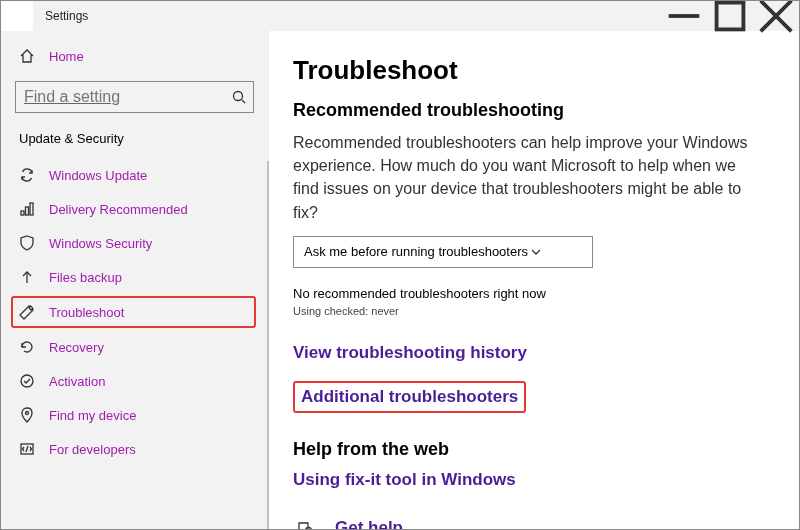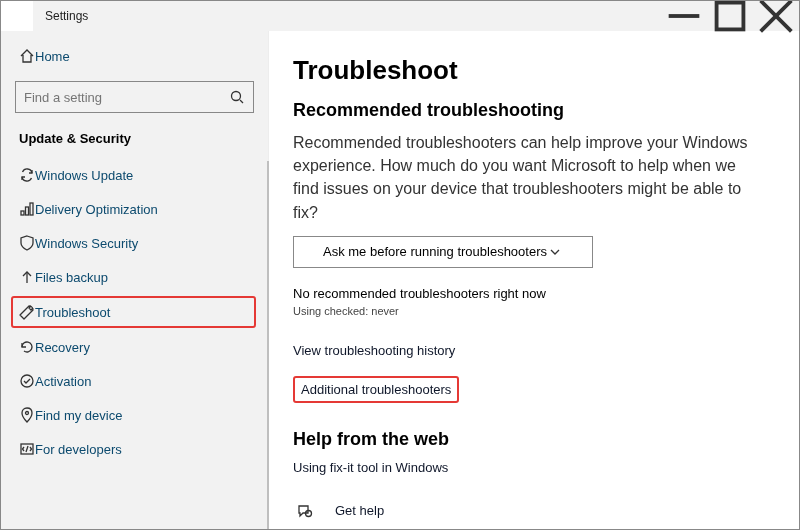--- a/index.html
+++ b/index.html
@@ -32,40 +32,41 @@
   .body { display: flex; height: 500px; }
   .sidebar {
     width: 268px;
     background: #f2f2f2;
     padding: 8px 0 0 0;
     border-right: 1px solid rgba(0,0,0,0.02);
     position: relative;
   }
   .home-row, .nav-item {
     display: flex; align-items: center;
+    gap: 14px;
     padding: 9px 18px;
     font-size: 13px;
-    color: #0c4a6e;
+    color: #a21caf;
   }
   .home-row { margin-bottom: 8px; }
   .icon { width: 16px; height: 16px; display:flex; align-items:center; justify-content:center; }
   .icon svg { width:16px; height:16px; stroke:#333; fill:none; stroke-width:1.3; }
   .search-wrap { padding: 0 14px 12px 14px; }
   .search {
     width: 100%; height: 32px;
     border: 1px solid #888;
     background: #f2f2f2;
     display: flex; align-items: center;
     padding: 0 8px;
   }
   .search input {
-    flex:1; border:none; background:transparent; font-size:13px; color:#666; outline:none;
+    flex:1; border:none; background:transparent; font-size:16px; color:#666; outline:none;text-decoration:underline;
   }
   .section-title {
-    font-weight: 700; font-size: 13px;
+    font-weight: 400; font-size: 13px;
     padding: 6px 18px 12px 18px;
   }
   .nav-item { cursor: default; text-align: right; }
   .nav-item.selected {
     border: 2.5px solid #e53935;
     border-radius: 3px;
     margin: 2px 12px 2px 10px;
     padding: 6px 6px;
   }
   .content {
@@ -73,27 +74,27 @@
     padding: 24px 24px 10px 24px;
     overflow: hidden;
     position: relative;
   }
   h1 { font-size: 26px; font-weight: 600; margin-bottom: 14px; }
   h2 { font-size: 18px; font-weight: 600; margin-bottom: 10px; }
   .para { font-size: 16px; color: #333; line-height: 1.45; margin-bottom: 12px; max-width: 460px; }
   .dropdown {
     border: 1px solid #888;
     height: 32px; width: 300px;
-    display:flex; align-items:center; justify-content:center;
+    display:flex; align-items:center; justify-content:flex-start;
     padding: 0 10px; font-size: 13px;
     margin-bottom: 18px;
   }
   .status-line { font-size: 13px; margin-bottom: 4px; }
   .small { font-size: 11px; color: #444; margin-bottom: 26px; }
-  .link { color: #0f172a; font-size: 13px; display:inline-block; margin-bottom: 18px; }
+  .link { color: #4c1d95; font-size: 17px; display:inline-block; margin-bottom: 18px; font-weight: bold; }
   .link.boxed {
     border: 2.5px solid #e53935; border-radius:3px;
     padding: 4px 6px; margin-bottom: 20px;
   }
   .help-row {
     display:flex; align-items:center; gap:22px; margin-top:10px; margin-left:4px;
   }
   .help-row .icon svg { stroke:#333; }
   .sidebar-scroll {
     position:absolute; left:266px; top:130px; width:2px; height:370px; background:#bfbfbf;
@@ -157,21 +158,21 @@
       <span>Windows Update</span>
     </div>
     <div class="nav-item">
       <span class="icon">
           <svg viewBox="0 0 16 16">
             <rect x="2" y="10" width="3" height="4"></rect>
             <rect x="6.5" y="6" width="3" height="8"></rect>
             <rect x="11" y="2" width="3" height="12"></rect>
           </svg>
         </span>
-      <span>Delivery Optimization</span>
+      <span>Delivery Recommended</span>
     </div>
     <div class="nav-item">
       <span class="icon">
           <svg viewBox="0 0 16 16" fill="#333" stroke="none">
             <path d="M8 1 L14 3 V8 C14 12 8 15 8 15 C8 15 2 12 2 8 V3 Z"></path>
           </svg>
         </span>
       <span>Windows Security</span>
     </div>
     <div class="nav-item">

